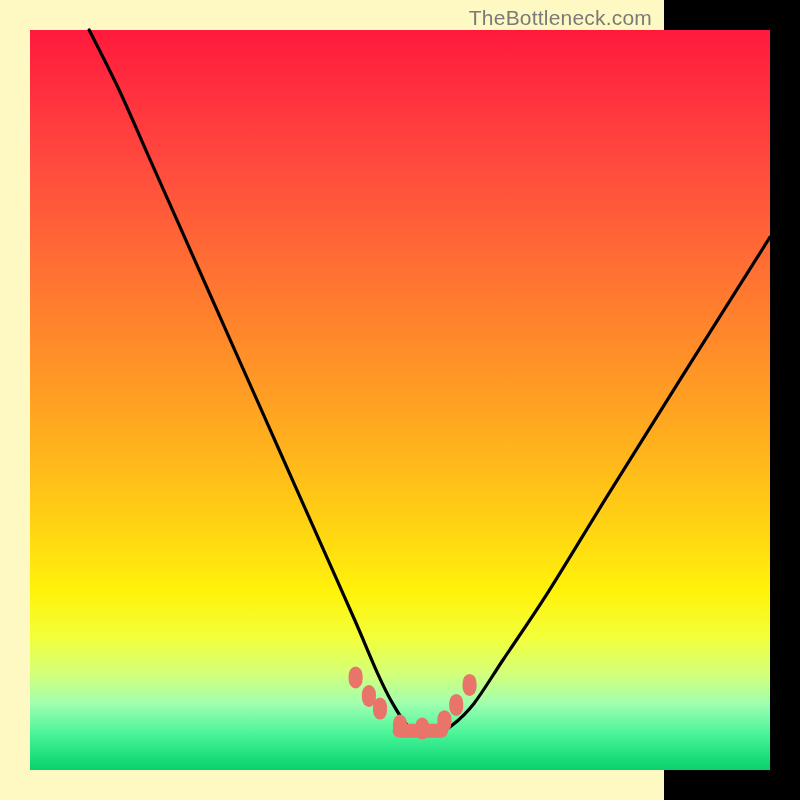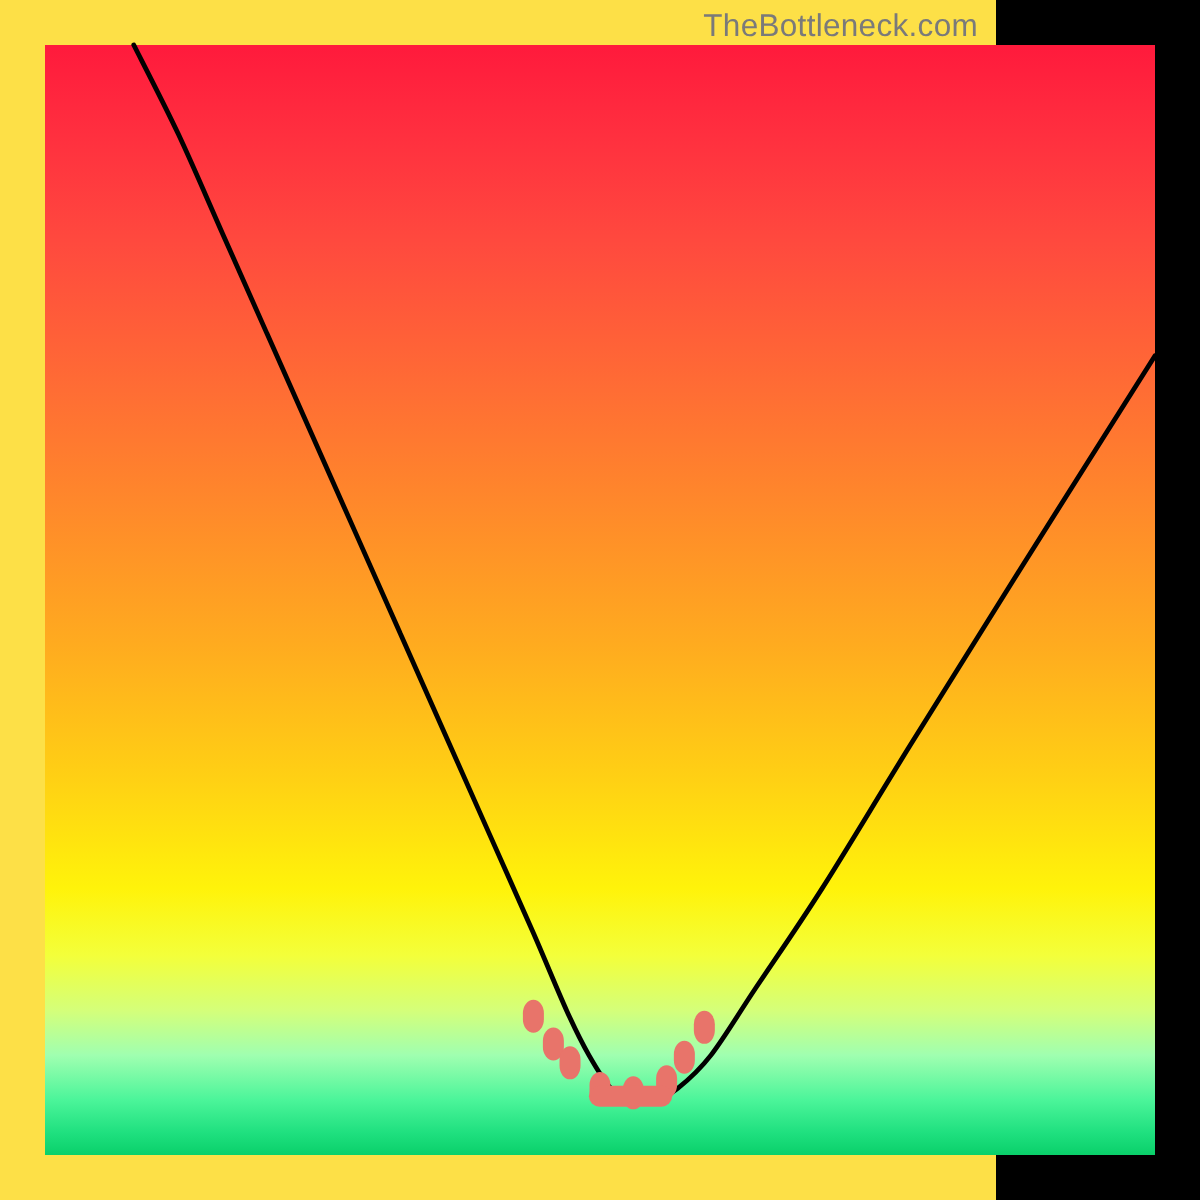--- a/index.html
+++ b/index.html
@@ -10,21 +10,21 @@
     background: #000;
     overflow: hidden;
     font-family: Arial, Helvetica, sans-serif;
   }
   .frame {
     position: absolute;
     left: 0;
     top: 0;
     width: 664px;
     height: 800px;
-    background: #fde047;
+    background: #fef9c3;
   }
   .plot-area {
     position: absolute;
     left: 30px;
     top: 30px;
     width: 740px;
     height: 740px;
     
     background: linear-gradient(to bottom,
       #ff1a3c 0%,

